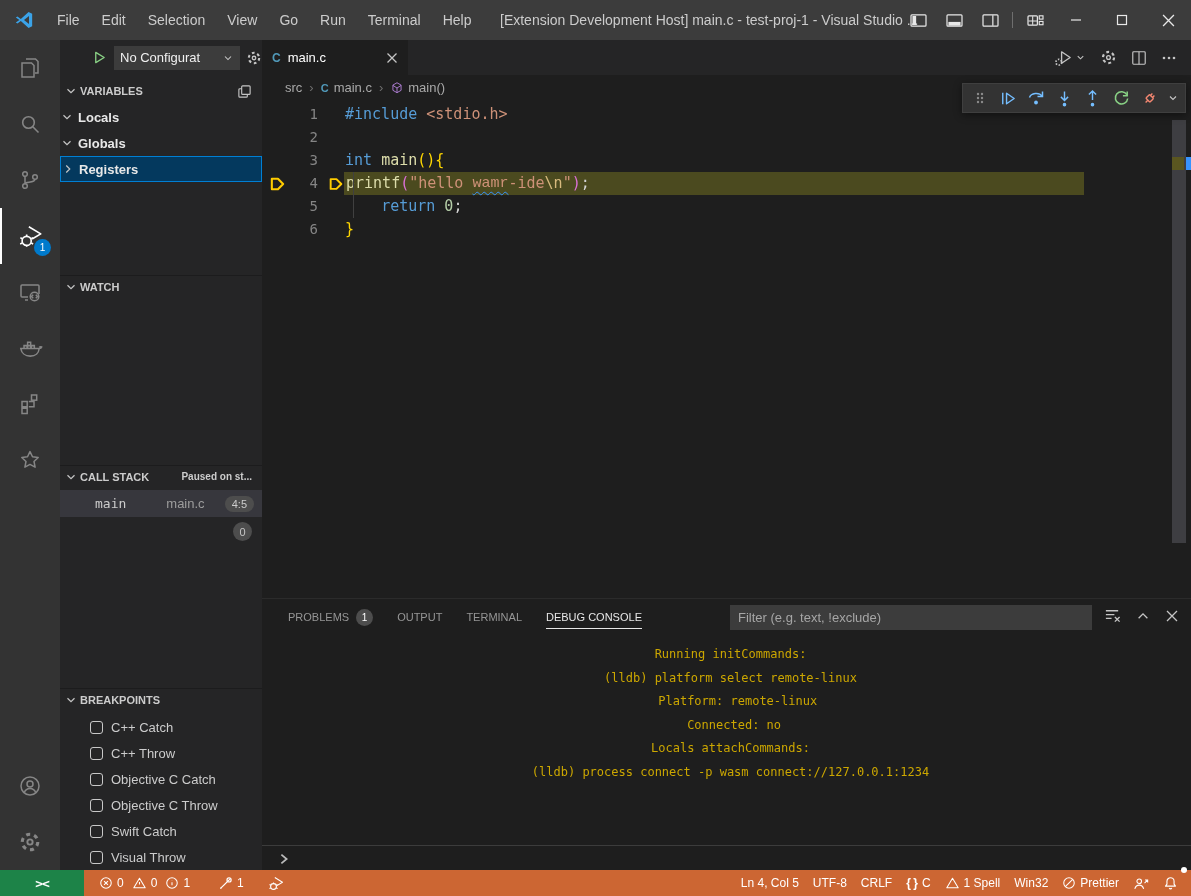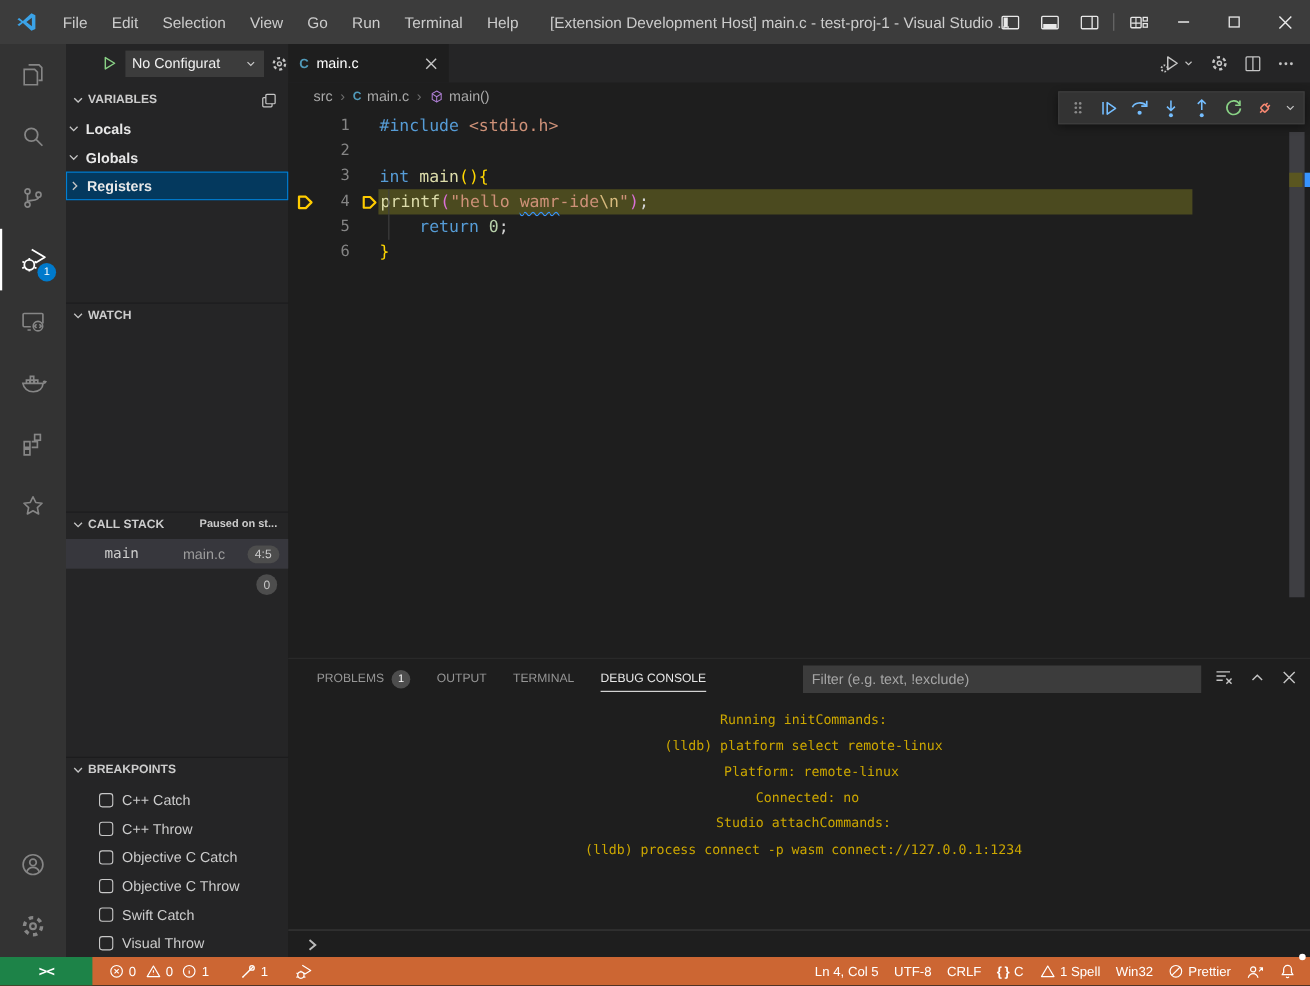--- a/index.html
+++ b/index.html
@@ -75,21 +75,21 @@
   .code-area { position:relative; height:498px; padding-top:3px; }
   .code-line { position:relative; display:flex; height:23px; line-height:23px;
     font-family:"DejaVu Sans Mono", monospace; font-size:15px; }
   .code-line.hl::before { content:''; position:absolute; left:82px; right:107px; top:0; bottom:0; background:#4B4A1F; }
   .glyph { width:30px; flex:none; display:flex; align-items:center; padding-left:7px; position:relative; z-index:1; }
   .lnum { width:26px; flex:none; text-align:right; color:#858585; font-size:14px; position:relative; z-index:1; }
   .ltext { margin-left:27px; white-space:pre; position:relative; z-index:1; display:flex; align-items:center; }
   .hl .ltext.witharrow { margin-left:10px; }
   .inline-arrow { margin-right:2px; display:flex; align-items:center; }
   .indent-guide { position:absolute; left:91px; top:0; bottom:0; width:1px; background:#404040; z-index:2; }
-  .squiggle { text-decoration:underline wavy #3794FF 1px; text-underline-offset:4px; }
+  .squiggle { text-decoration:underline wavy #3794FF 1px; text-underline-offset:4px;font-family:Liberation Mono, monospace; }
 
   .dbgbar { position:absolute; left:700px; top:43px; width:224px; height:30px; background:#333333;
     border:1px solid #3f3f3f; box-shadow:0 2px 8px rgba(0,0,0,.45); display:flex; align-items:center;
     padding:0 6px; gap:7px; z-index:6; }
   .dbg-ico { display:flex; align-items:center; justify-content:center; width:22px; height:24px; }
 
   .scroll-slider { position:absolute; right:5px; top:80px; width:14px; height:423px; background:#3E3E42; }
   .ovr-mark-olive { position:absolute; right:7px; top:117px; width:12px; height:13px; background:#5A5620; }
   .ovr-mark-blue { position:absolute; right:0; top:117px; width:5px; height:13px; background:#3794FF; }
 
@@ -578,21 +578,21 @@
         <svg width="14" height="14" viewBox="0 0 14 14">
             <path d="M2 2l10 10M12 2L2 12" stroke="currentColor" stroke-width="1.3"></path>
           </svg>
       </span>
     </div>
     <div class="console">
         <div>Running initCommands:</div>
         <div>(lldb) platform select remote-linux</div>
         <div>  Platform: remote-linux</div>
         <div> Connected: no</div>
-        <div>Studio attachCommands:</div>
+        <div>Locals attachCommands:</div>
         <div>(lldb) process connect -p wasm connect://127.0.0.1:1234</div>
       </div>
     <div class="console-input">
       <span>
         <svg width="14" height="14" viewBox="0 0 16 16">
             <path d="M5 3l6 5-6 5" fill="none" stroke="#BBBBBB" stroke-width="2"></path>
           </svg>
       </span>
     </div>
   </div>

